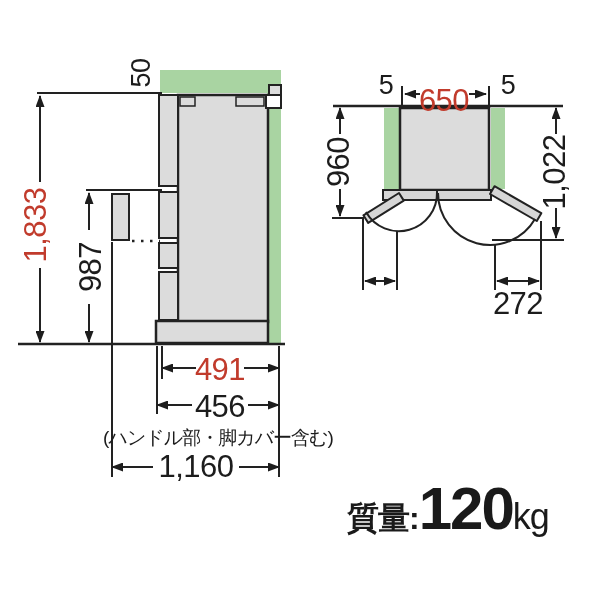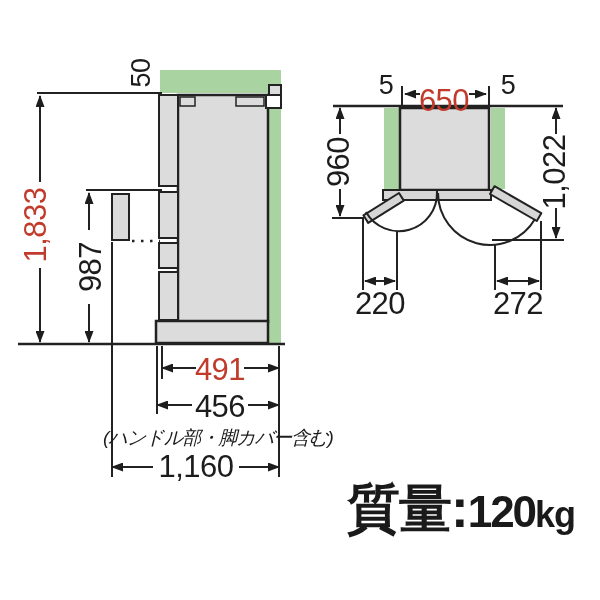--- a/index.html
+++ b/index.html
@@ -7,23 +7,23 @@
          font-family:"Liberation Sans",sans-serif;}
   .stage svg{position:absolute;left:0;top:0;}
   .lbl{position:absolute;white-space:nowrap;color:#1c1c1c;font-size:31px;
        transform:translate(-50%,-50%);line-height:1;letter-spacing:-0.5px;}
   .rot{transform:translate(-50%,-50%) rotate(-90deg);}
   .red{color:#c13b2c;}
   .small{font-size:27px;}
   .note{font-size:19px;letter-spacing:-1px;}
   .weight{position:absolute;left:347px;top:474px;display:flex;align-items:baseline;
           color:#1a1a1a;font-weight:bold;letter-spacing:-1px;}
-  .weight .w-label{font-size:53px;}
-  .weight .w-value{font-size:44px;letter-spacing:-2px;}
-  .weight .w-unit{font-size:36px;font-weight:700;}
+  .weight .w-label{font-size:32px;}
+  .weight .w-value{font-size:60px;letter-spacing:-2px;}
+  .weight .w-unit{font-size:36px;font-weight:400;}
 </style>
 </head>
 <body>
 
 <div class="stage">
 
 <svg width="600" height="600" viewBox="0 0 600 600">
   <defs>
     <marker id="ah" viewBox="0 0 12 9" refX="11" refY="4.5" markerWidth="12" markerHeight="9" orient="auto-start-reverse" markerUnits="userSpaceOnUse">
       <path d="M0,0 L12,4.5 L0,9 Z" fill="#1d1d1d"></path>
@@ -99,29 +99,28 @@
     <line x1="541" y1="221" x2="541" y2="290" stroke="#222" stroke-width="2"></line>
     <line x1="497" y1="281" x2="539" y2="281" stroke="#222" stroke-width="2" marker-start="url(#ah)" marker-end="url(#ah)"></line>
   </g>
 </svg>
 
 <div class="lbl rot small" style="left:141px;top:73px;">50</div>
 <div class="lbl rot red" style="left:35px;top:225px;">1,833</div>
 <div class="lbl rot" style="left:90px;top:267px;">987</div>
 <div class="lbl red" style="left:220px;top:369px;">491</div>
 <div class="lbl" style="left:220px;top:406px;">456</div>
-<div class="lbl note" style="left:218px;top:437px;font-style:italic;">(ハンドル部・脚カバー含む)</div>
+<div class="lbl note" style="left:218px;top:437px;">(ハンドル部・脚カバー含む)</div>
 <div class="lbl" style="left:196px;top:466px;">1,160</div>
 
 <div class="lbl small" style="left:386px;top:85px;">5</div>
 <div class="lbl red" style="left:444px;top:84px;margin-top:16px;">650</div>
 <div class="lbl small" style="left:508px;top:85px;">5</div>
 <div class="lbl rot" style="left:338px;top:162px;">960</div>
 <div class="lbl rot" style="left:554px;top:172px;">1,022</div>
-<div class="lbl" style="left:380px;top:303px;">220</div>
 <div class="lbl" style="left:518px;top:303px;">272</div>
 
 <div class="weight">
   <span class="w-label">質量:</span>
       <span class="w-value">120</span>
       <span class="w-unit">kg</span>
 </div>
 
 </div>
 

